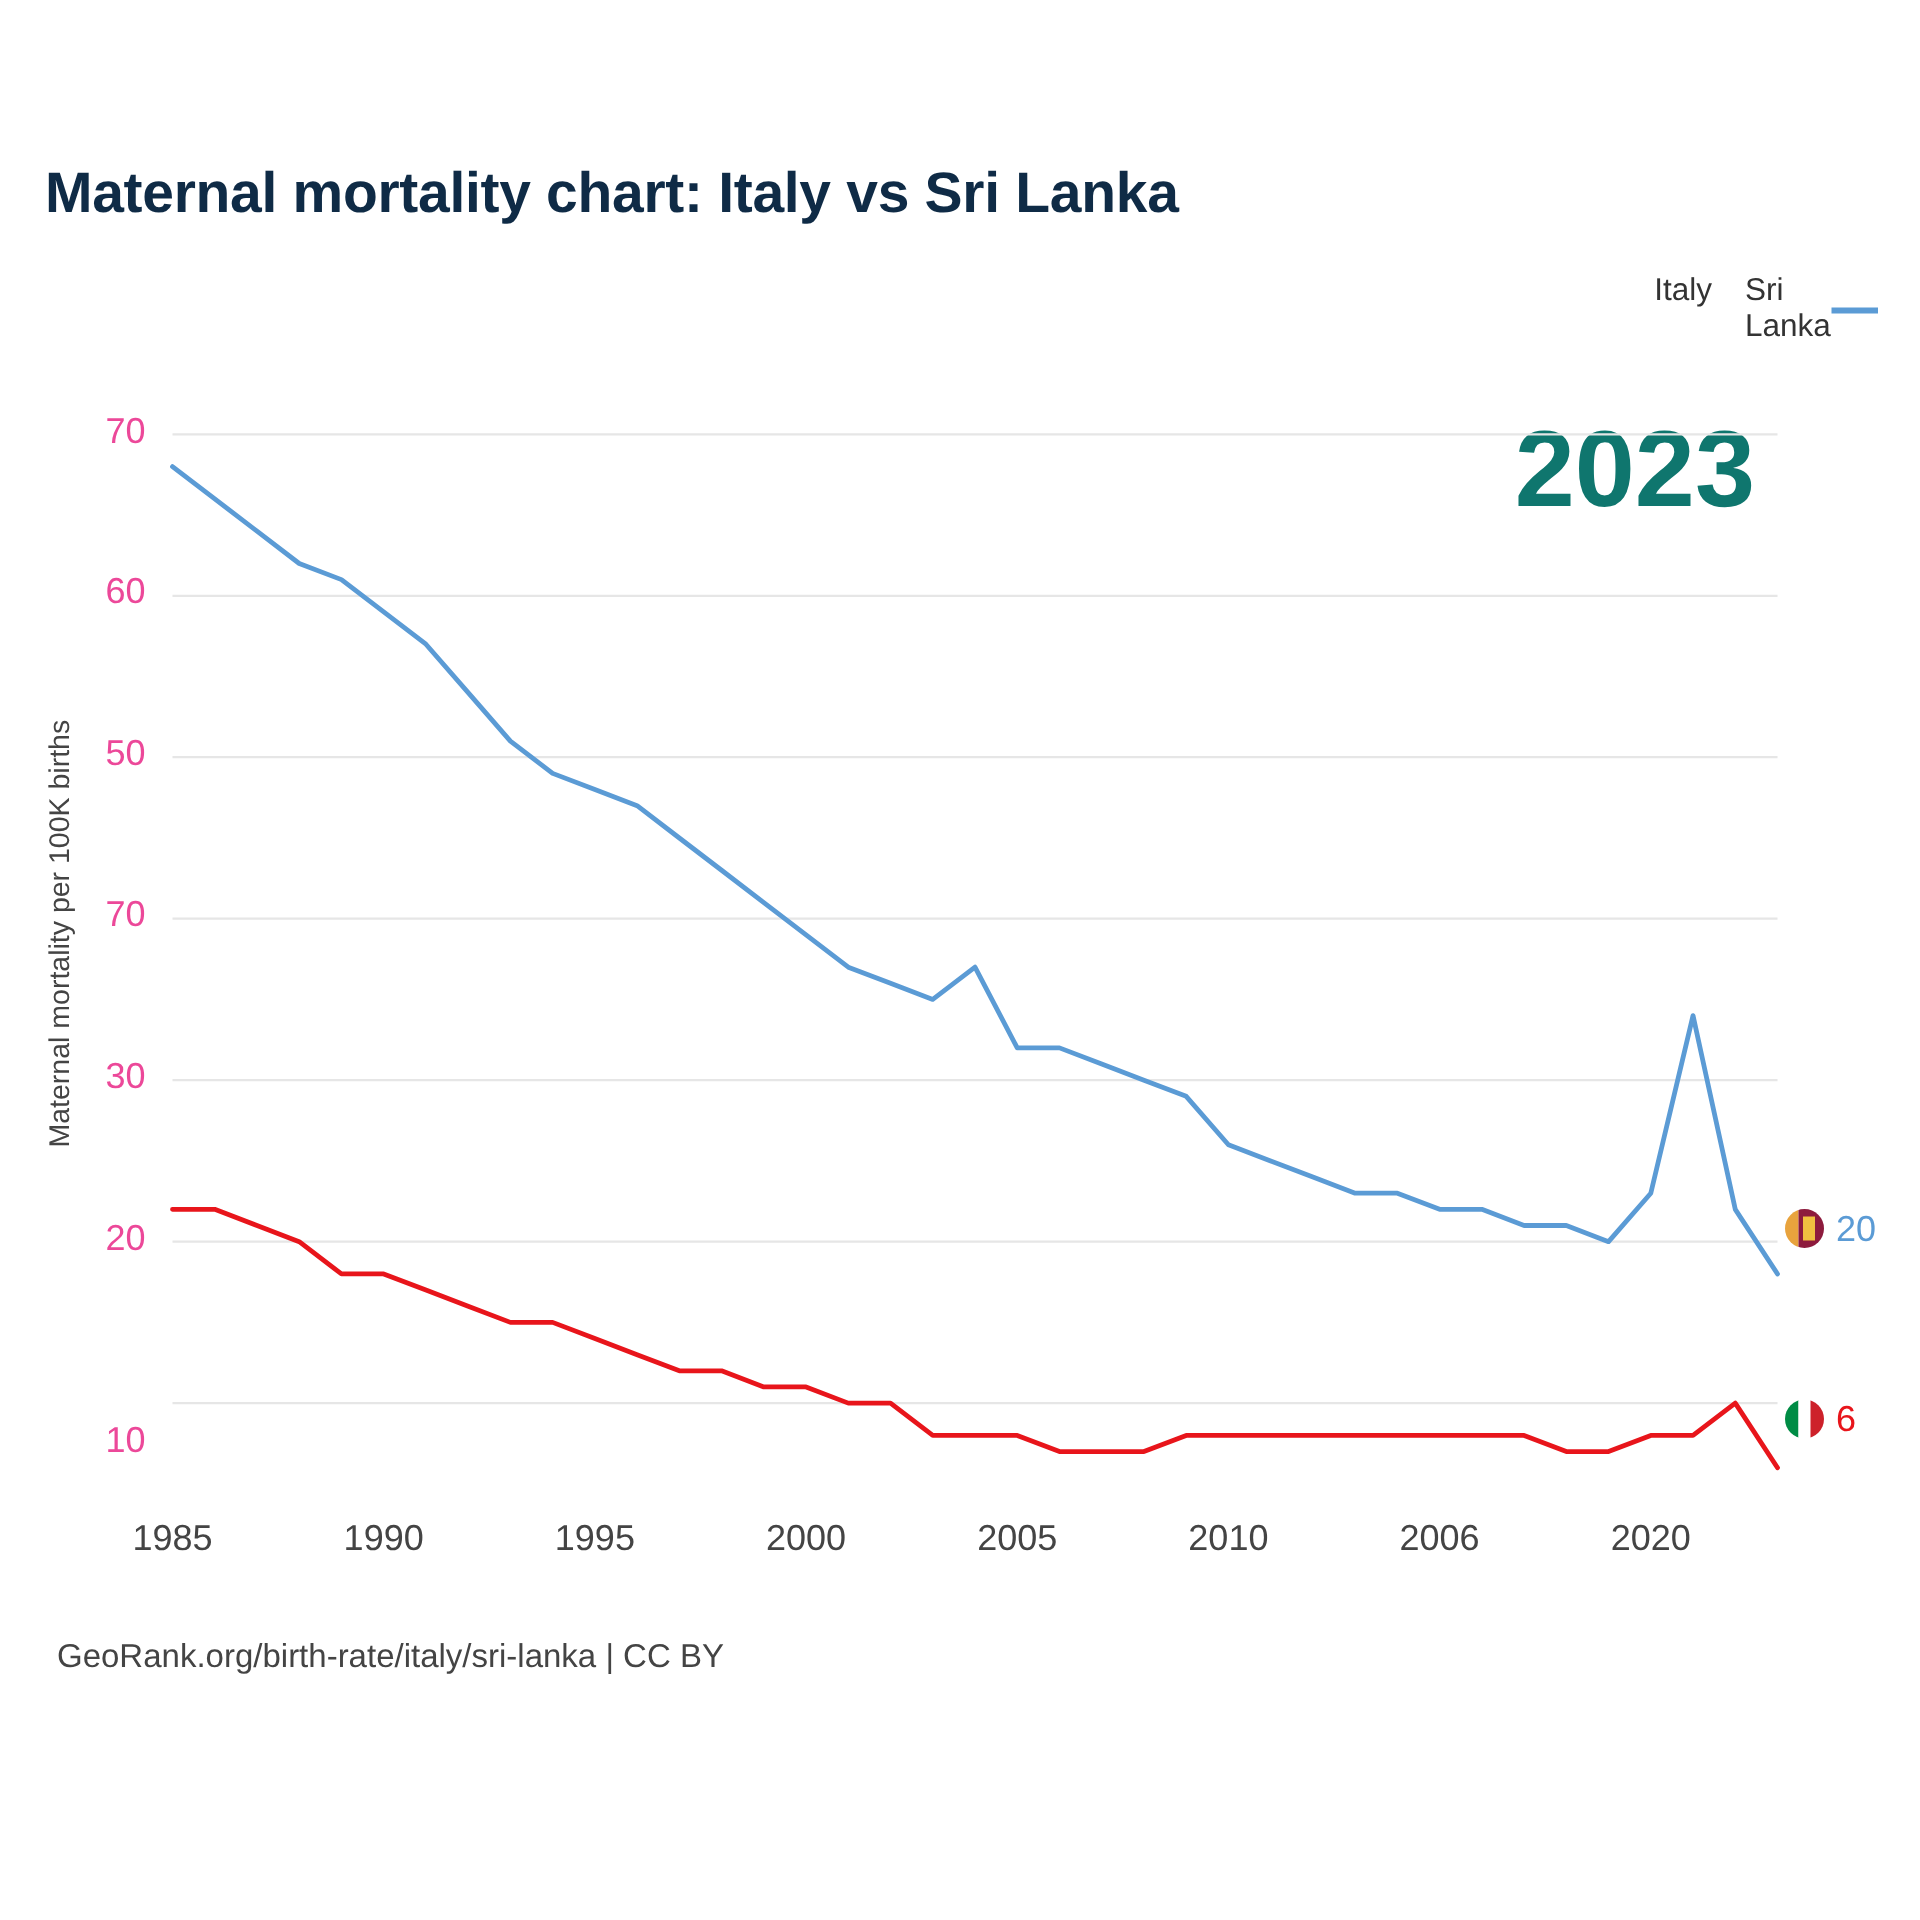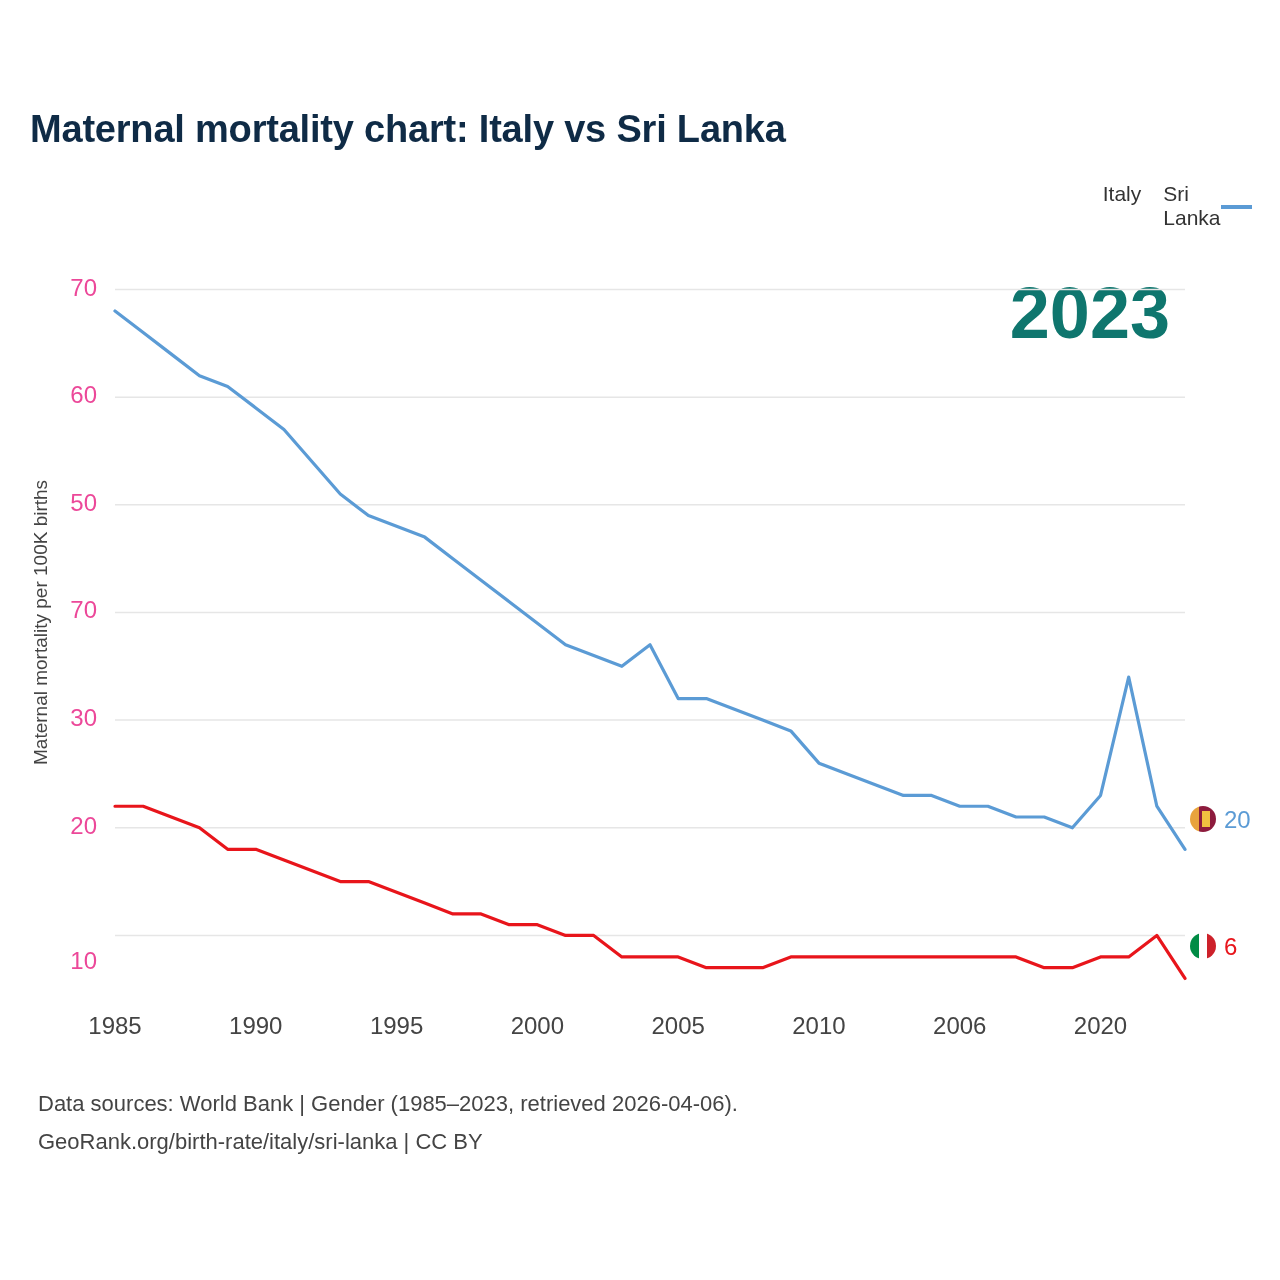--- a/index.html
+++ b/index.html
@@ -179,15 +179,14 @@
 <div class="endlabel" style="left:1224px; top:806px; color:#5b9bd5;">20</div>
 
 <div class="flag" style="left:1190px; top:933px;">
   <div style="width:33.3%; background:#008c45"></div>
   <div style="width:33.3%; background:#ffffff"></div>
   <div style="width:33.4%; background:#cd212a"></div>
 </div>
 <div class="endlabel" style="left:1224px; top:933px; color:#e8151b;">6</div>
 
 <div class="footer">
-  <div>Data sources: World Bank | Gender (1985–2023, retrieved 2026-04-06).</div>
   <div>GeoRank.org/birth-rate/italy/sri-lanka | CC BY</div>
 </div>
 
 </body></html>

